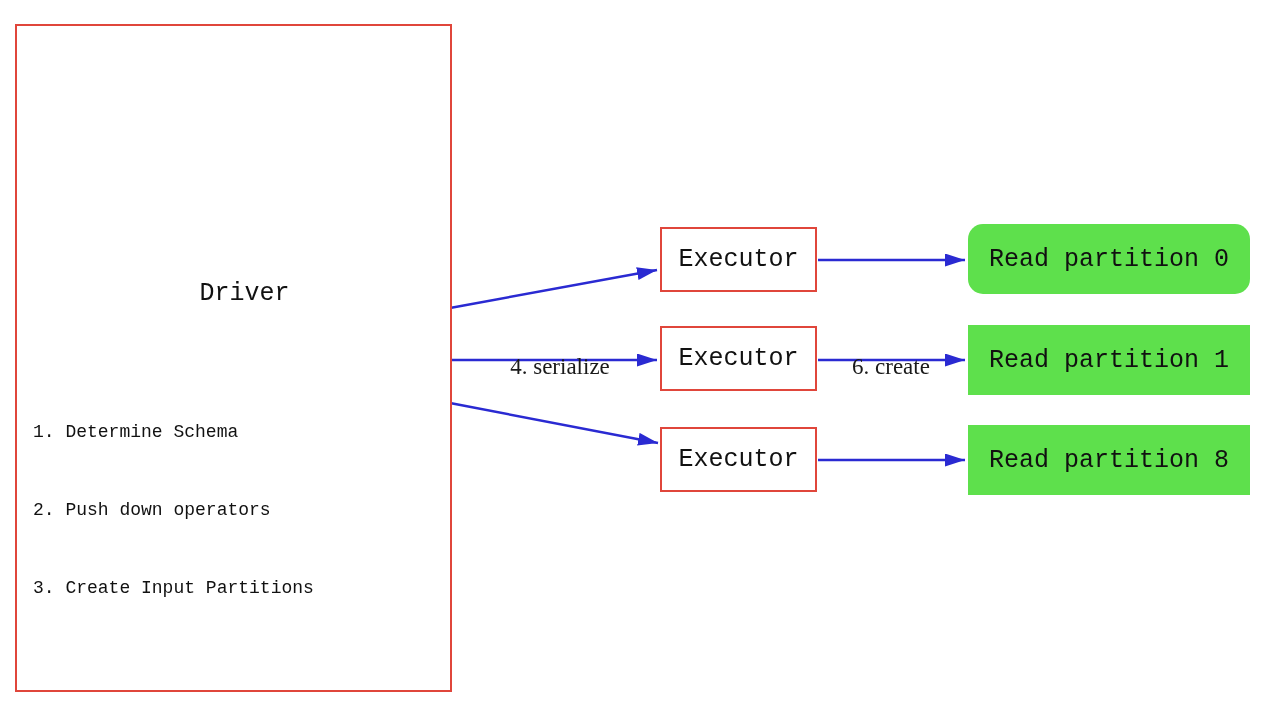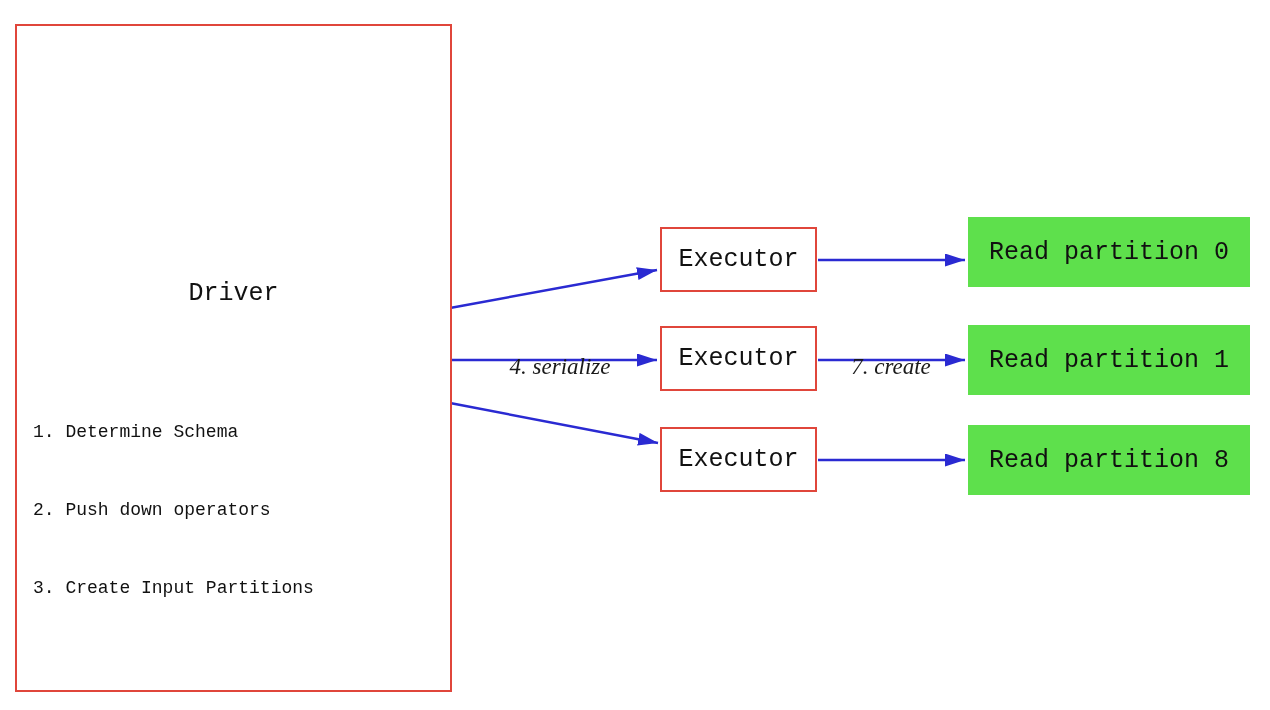--- a/index.html
+++ b/index.html
@@ -36,20 +36,21 @@
   }
   .driver-title {
     position: absolute;
     left: 0;
     top: 253px;
     width: 100%;
     text-align: center;
     font-size: 25px;
     letter-spacing: 0px;
     white-space: pre;
+    padding-left: 11px;
   }
   .driver-steps {
     position: absolute;
     left: 16px;
     top: 341px;
     font-size: 18px;
     line-height: 26px;
     white-space: pre;
   }
   .executor-box {
@@ -75,32 +76,31 @@
     left: 968px;
     width: 282px;
     height: 70px;
     background: #5ee04c;
     display: flex;
     align-items: center;
     justify-content: center;
     font-size: 25px;
     white-space: pre;
   }
-  .partition-0 { top: 217px; }
+  .partition-0 { top: 224px; border-radius: 15px; }
   .partition-1 { top: 325px; }
   .partition-2 { top: 425px; }
   .edge-label {
     position: absolute;
     text-align: center;
     font-family: "Liberation Serif", "DejaVu Serif", serif;
     font-size: 23px;
     line-height: 26px;
     color: #1a1a1a;
     white-space: pre;
-    font-style: italic;
   }
   .edge-label-serialize {
     left: 450px;
     top: 302px;
     width: 220px;
   }
   .edge-label-reader {
     left: 791px;
     top: 302px;
     width: 200px;
@@ -152,16 +152,16 @@
   </div>
   <div class="partition-box partition-2">
     <span>Read partition 8</span>
   </div>
 
   <div class="edge-label edge-label-serialize">
     <div>4. serialize</div>
   </div>
 
   <div class="edge-label edge-label-reader">
-    <div>7. create</div>
+    <div>6. create</div>
   </div>
 
 </div>
 
 </body></html>

